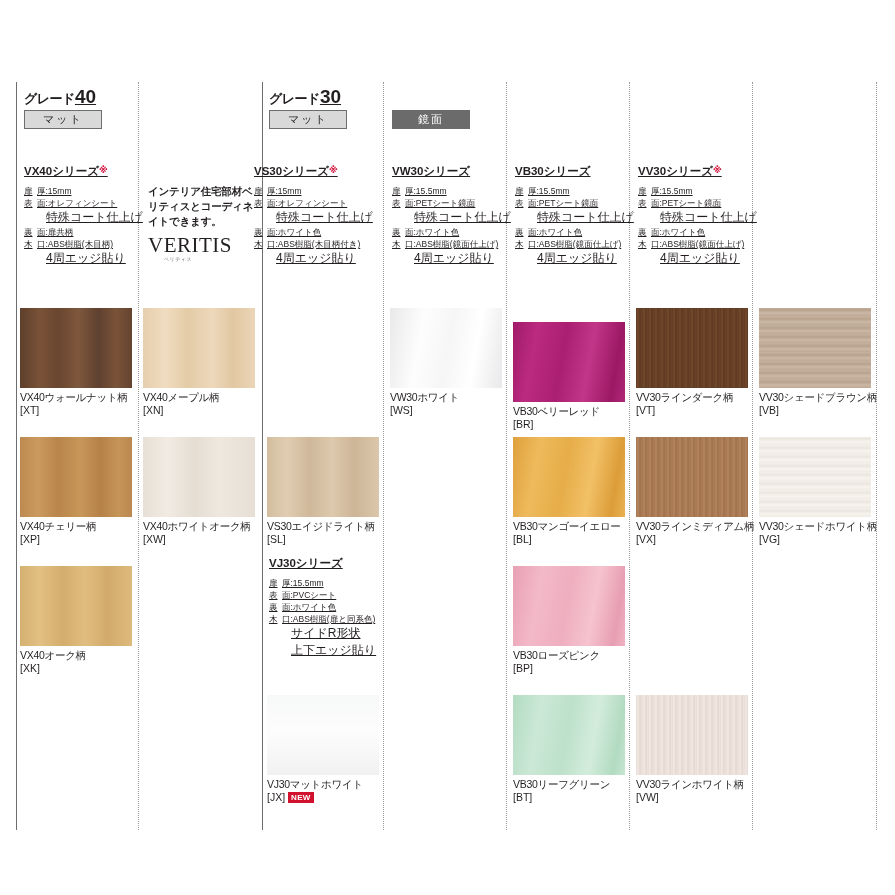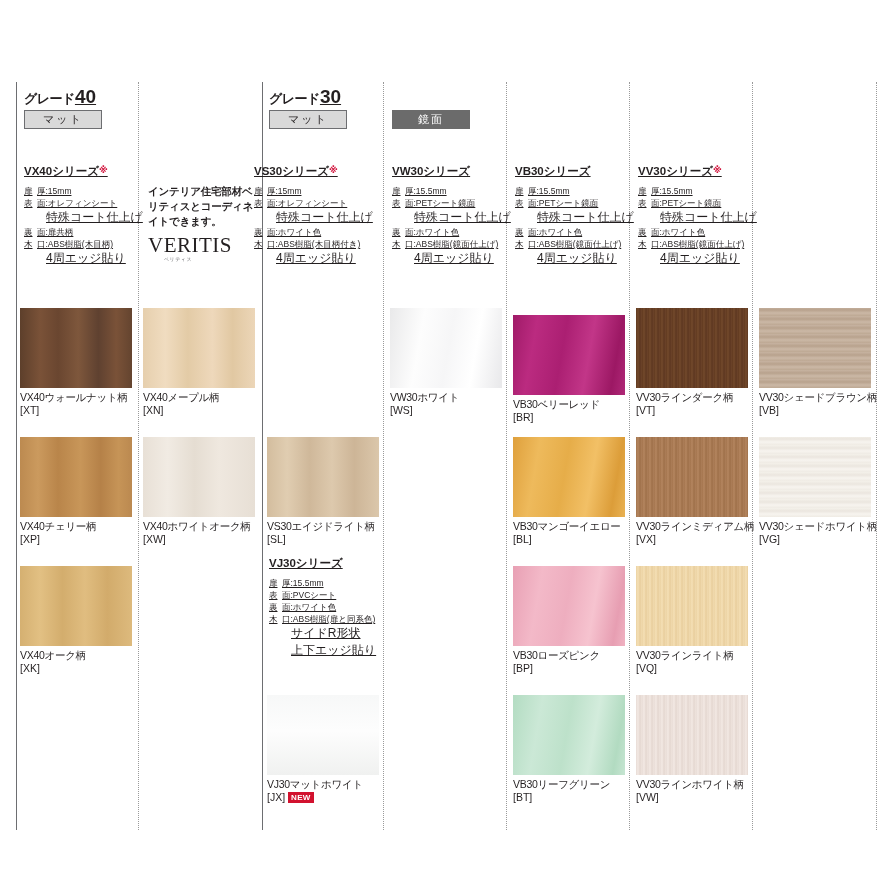--- a/index.html
+++ b/index.html
@@ -256,21 +256,21 @@
       <div class="chip-name">VJ30マットホワイト</div>
       <div class="chip-code">[JX]<span class="new-badge" style="background: rgb(210, 17, 46);">NEW</span></div>
     </div>
 
   <div class="swatch-cell" style="left:390px;top:308px">
       <div class="chip" style="background: linear-gradient(100deg, rgb(233, 233, 234) 0%, rgb(253, 253, 253) 28%, rgb(246, 246, 247) 52%, rgb(255, 255, 255) 74%, rgb(232, 232, 234) 100%) rgb(236, 236, 237);"></div>
       <div class="chip-name">VW30ホワイト</div>
       <div class="chip-code">[WS]</div>
     </div>
 
-  <div class="swatch-cell" style="left:513px;top:315px">
+  <div class="swatch-cell" style="left:513px;top:322px">
       <div class="chip" style="background: linear-gradient(100deg, rgb(160, 26, 104) 0%, rgb(187, 43, 128) 20%, rgb(171, 31, 114) 44%, rgb(194, 54, 136) 66%, rgb(156, 24, 100) 88%, rgb(176, 40, 120) 100%) rgb(173, 29, 114);"></div>
       <div class="chip-name">VB30ベリーレッド</div>
       <div class="chip-code">[BR]</div>
     </div>
   <div class="swatch-cell" style="left:513px;top:437px">
       <div class="chip" style="background: linear-gradient(100deg, rgb(223, 160, 60) 0%, rgb(238, 186, 92) 22%, rgb(230, 173, 73) 46%, rgb(242, 192, 102) 68%, rgb(220, 157, 57) 88%, rgb(233, 178, 83) 100%) rgb(232, 171, 69);"></div>
       <div class="chip-name">VB30マンゴーイエロー</div>
       <div class="chip-code">[BL]</div>
     </div>
   <div class="swatch-cell" style="left:513px;top:566px">
@@ -287,25 +287,20 @@
   <div class="swatch-cell" style="left:636px;top:308px">
       <div class="chip" style="background: repeating-linear-gradient(90deg, rgb(96, 57, 31) 0px, rgb(115, 74, 44) 2px, rgb(93, 55, 32) 4px, rgb(109, 68, 42) 6px) rgb(107, 69, 41);"></div>
       <div class="chip-name">VV30ラインダーク柄</div>
       <div class="chip-code">[VT]</div>
     </div>
   <div class="swatch-cell" style="left:636px;top:437px">
       <div class="chip" style="background: repeating-linear-gradient(90deg, rgb(163, 116, 77) 0px, rgb(181, 134, 96) 2px, rgb(158, 112, 73) 4px, rgb(174, 127, 90) 6px) rgb(171, 124, 85);"></div>
       <div class="chip-name">VV30ラインミディアム柄</div>
       <div class="chip-code">[VX]</div>
     </div>
-  <div class="swatch-cell" style="left:636px;top:566px">
-      <div class="chip" style="background: repeating-linear-gradient(90deg, rgb(235, 210, 162) 0px, rgb(245, 224, 182) 2px, rgb(232, 205, 156) 4px, rgb(241, 219, 176) 6px) rgb(239, 214, 168);"></div>
-      <div class="chip-name">VV30ラインライト柄</div>
-      <div class="chip-code">[VQ]</div>
-    </div>
   <div class="swatch-cell" style="left:636px;top:695px">
       <div class="chip" style="background: repeating-linear-gradient(90deg, rgb(232, 220, 214) 0px, rgb(243, 233, 228) 2px, rgb(228, 215, 208) 4px, rgb(239, 228, 222) 6px) rgb(236, 225, 220);"></div>
       <div class="chip-name">VV30ラインホワイト柄</div>
       <div class="chip-code">[VW]</div>
     </div>
 
   <div class="swatch-cell" style="left:759px;top:308px">
       <div class="chip" style="background: repeating-linear-gradient(0deg, rgb(189, 168, 147) 0px, rgb(203, 184, 166) 3px, rgb(184, 162, 141) 6px, rgb(199, 179, 161) 9px) rgb(194, 174, 156);"></div>
       <div class="chip-name">VV30シェードブラウン柄</div>
       <div class="chip-code">[VB]</div>

